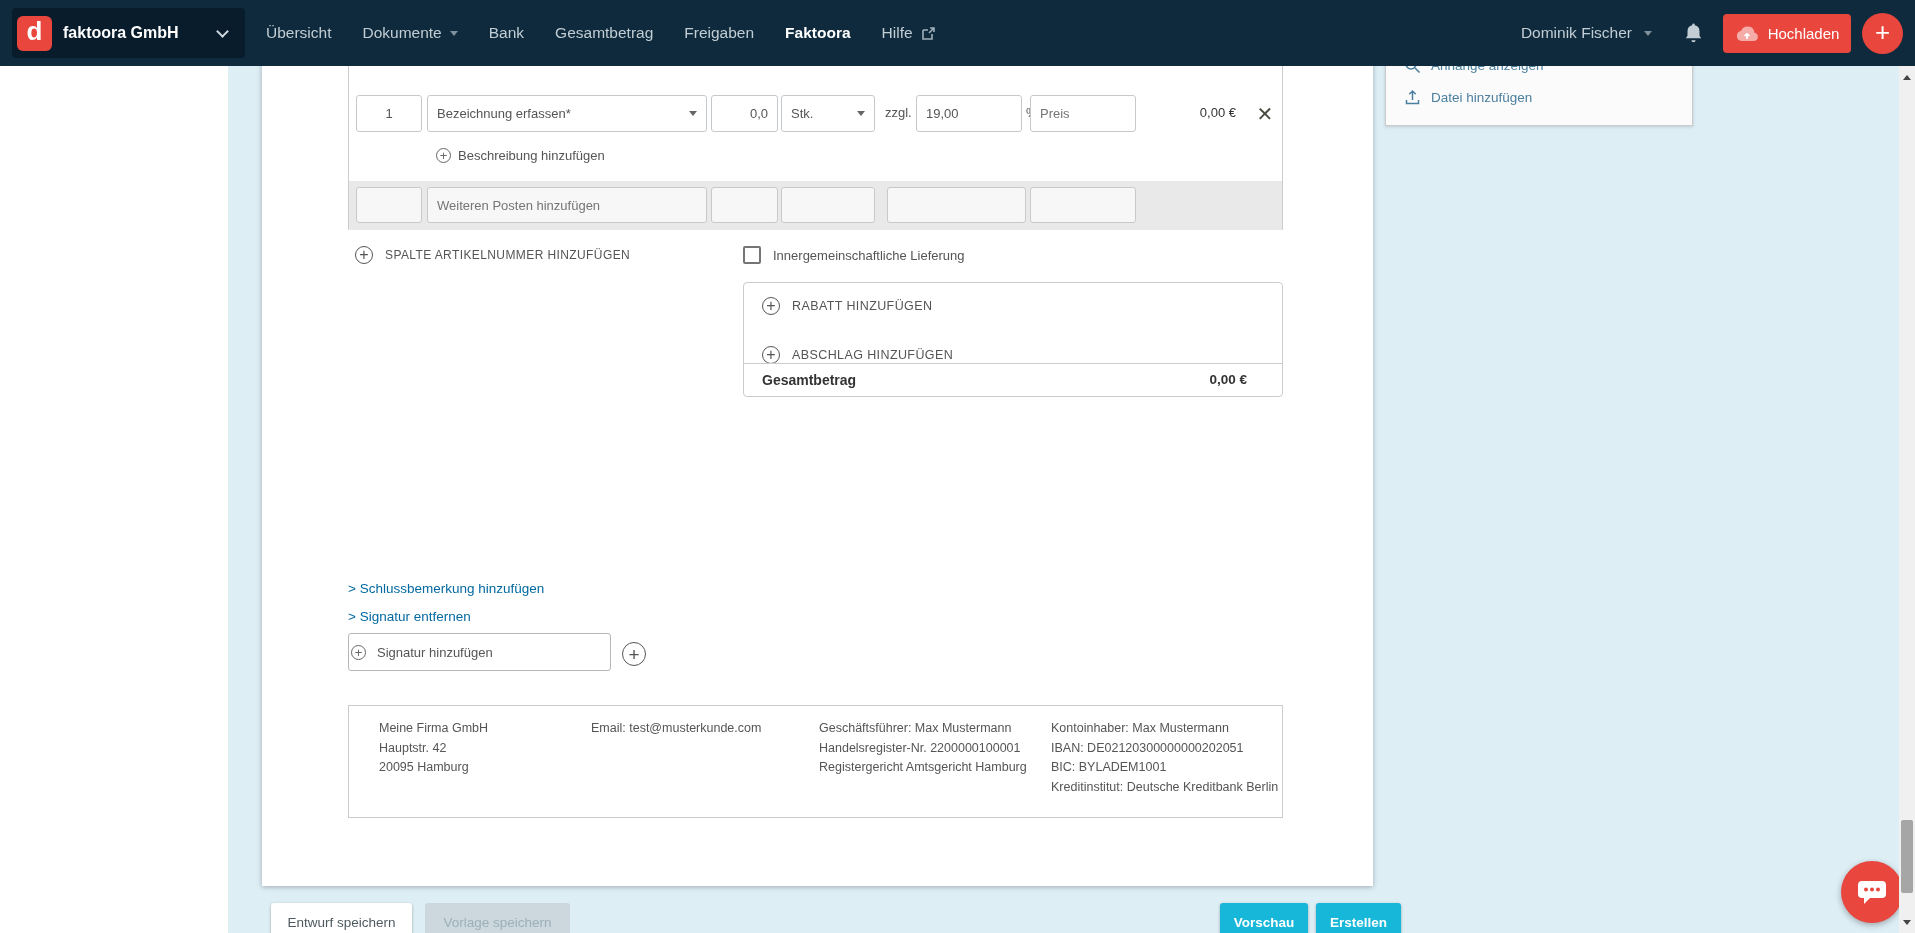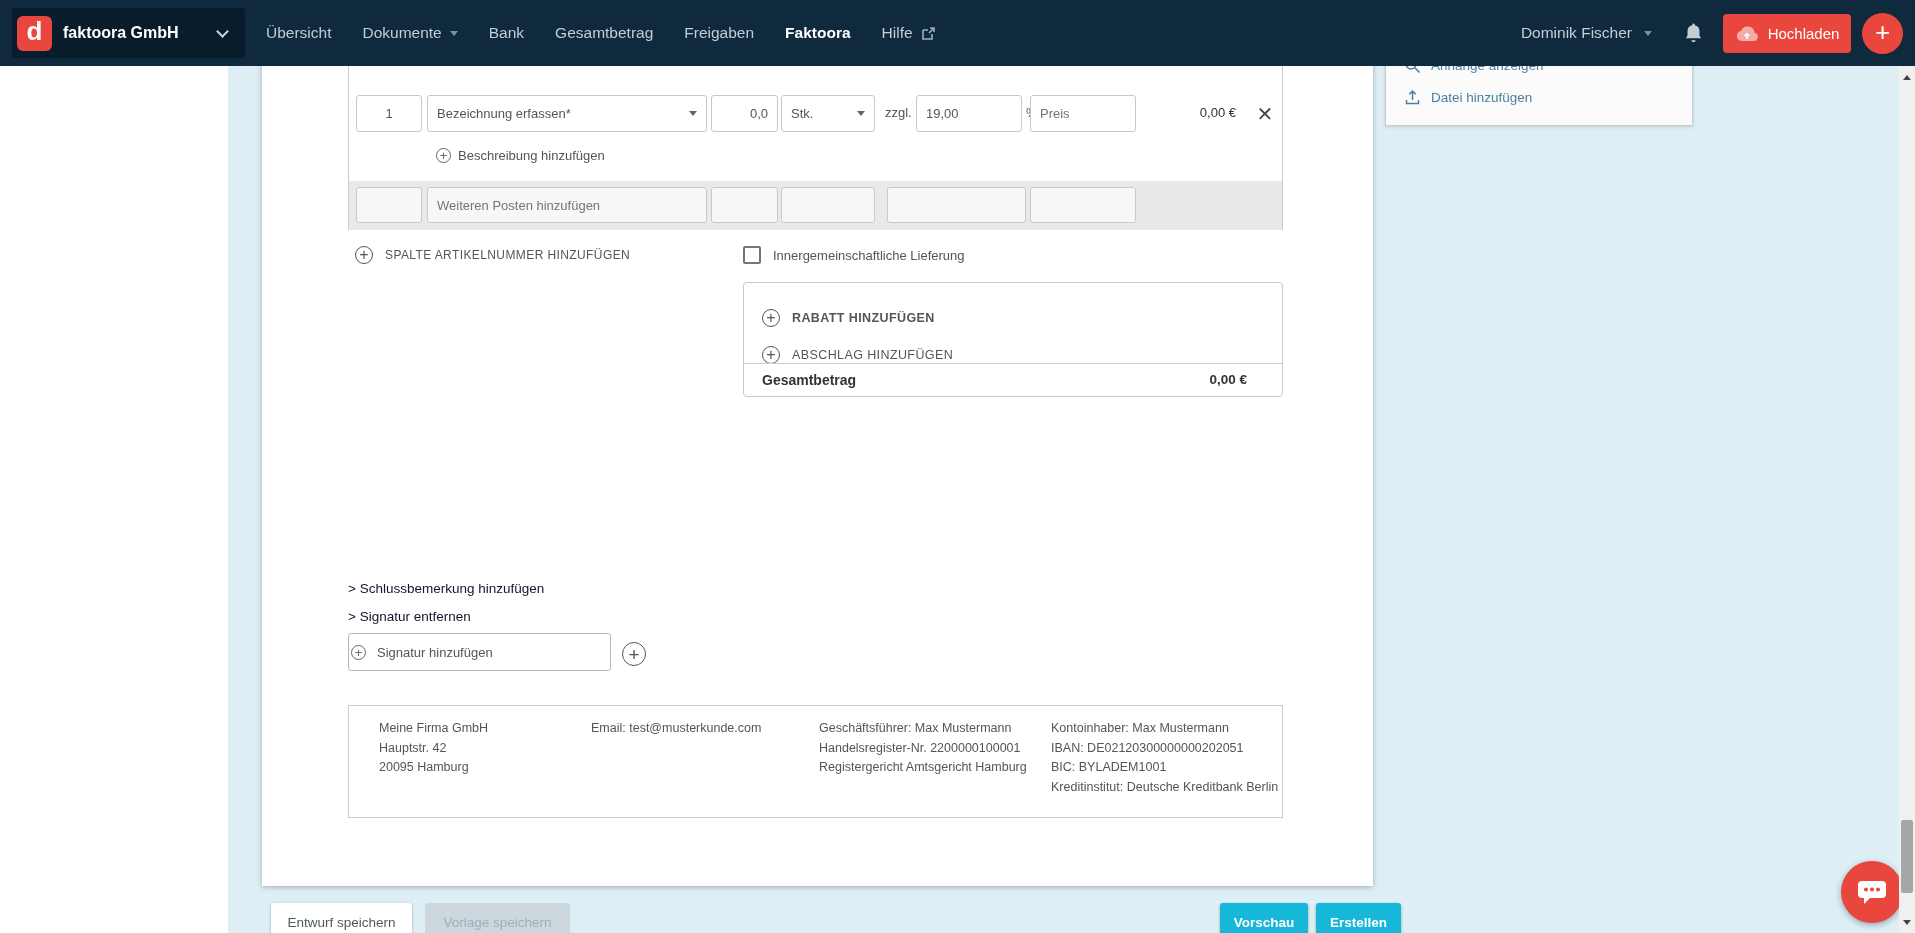--- a/index.html
+++ b/index.html
@@ -65,34 +65,34 @@
   .pc-18{width:18px;height:18px;font-size:16px;color:#555;}
   .pc-24{width:24px;height:24px;font-size:19px;color:#555;}
 
   .spalte-row{position:absolute;left:93px;top:186px;display:flex;align-items:center;gap:12px;color:#555;font-size:12px;letter-spacing:.4px;cursor:pointer;}
   .chk-row{position:absolute;left:481px;top:186px;display:flex;align-items:center;gap:12px;color:#555;font-size:13px;cursor:pointer;}
   .checkbox{width:18px;height:18px;border:2px solid #757575;border-radius:2px;background:#fff;}
 
   
   .rabatt-box{position:absolute;left:481px;top:222px;width:540px;height:115px;border:1px solid #c9ccce;border-radius:4px;background:#fff;}
   .rb-row{position:absolute;left:18px;display:flex;align-items:center;gap:12px;color:#555;font-size:12.5px;letter-spacing:.4px;cursor:pointer;}
-  .rb-1{top:26px;font-weight:bold;} .rb-2{top:63px;}
+  .rb-1{top:14px;} .rb-2{top:63px;}
   .rb-div{position:absolute;left:0;top:80px;width:100%;border-top:1px solid #ccc;}
   .rb-total-label{position:absolute;left:18px;top:89px;font-size:14px;font-weight:bold;color:#333;}
   .rb-total-value{position:absolute;right:35px;top:89px;font-size:13.5px;font-weight:bold;color:#333;}
 
   
   .pay-wrap{position:absolute;left:84px;top:369px;width:937px;height:130px;}
   .pay-tab{position:absolute;left:0;top:0;width:17px;height:130px;background:#00798e;color:#fff;display:flex;align-items:center;justify-content:center;}
   .pay-tab span{writing-mode:vertical-rl;font-size:9.5px;font-weight:bold;letter-spacing:.4px;white-space:nowrap;}
   .pay-box{position:absolute;left:17px;top:0;right:0;height:130px;border:1px solid #c9ccce;background:#fff;}
   .pay-text{position:absolute;left:0;top:0;width:100%;height:100%;border:none;resize:none;outline:none;padding:12px 40px 12px 16px;font-size:13px;color:#555;background:transparent;}
   .pay-caret{position:absolute;right:18px;top:16px;width:0;height:0;border-left:5px solid transparent;border-right:5px solid transparent;border-top:6px solid #666;cursor:pointer;}
 
-  .blue-link{position:absolute;left:86px;font-size:13.5px;color:#0f172a;cursor:pointer;text-decoration:none;}
+  .blue-link{position:absolute;left:86px;font-size:13.5px;color:#0369a1;cursor:pointer;text-decoration:none;}
   .link-1{top:521px;} .link-2{top:549px;}
 
   
   .sig-box{position:absolute;left:86px;top:573px;width:263px;height:38px;border:1px solid #b5b8ba;border-radius:3px;display:flex;align-items:center;gap:11px;padding-left:2px;color:#555;font-size:13px;cursor:pointer;background:#fff;}
   .sig-plus{position:absolute;left:360px;top:582px;cursor:pointer;}
 
   
   .foot-box{position:absolute;left:86px;top:645px;width:935px;height:113px;border:1px solid #c9ccce;background:#fff;font-size:12.5px;color:#555;line-height:19.5px;}
   .fcol{position:absolute;top:13px;}
   .fc1{left:30px;} .fc2{left:242px;} .fc3{left:470px;width:232px;} .fc4{left:702px;width:232px;}

